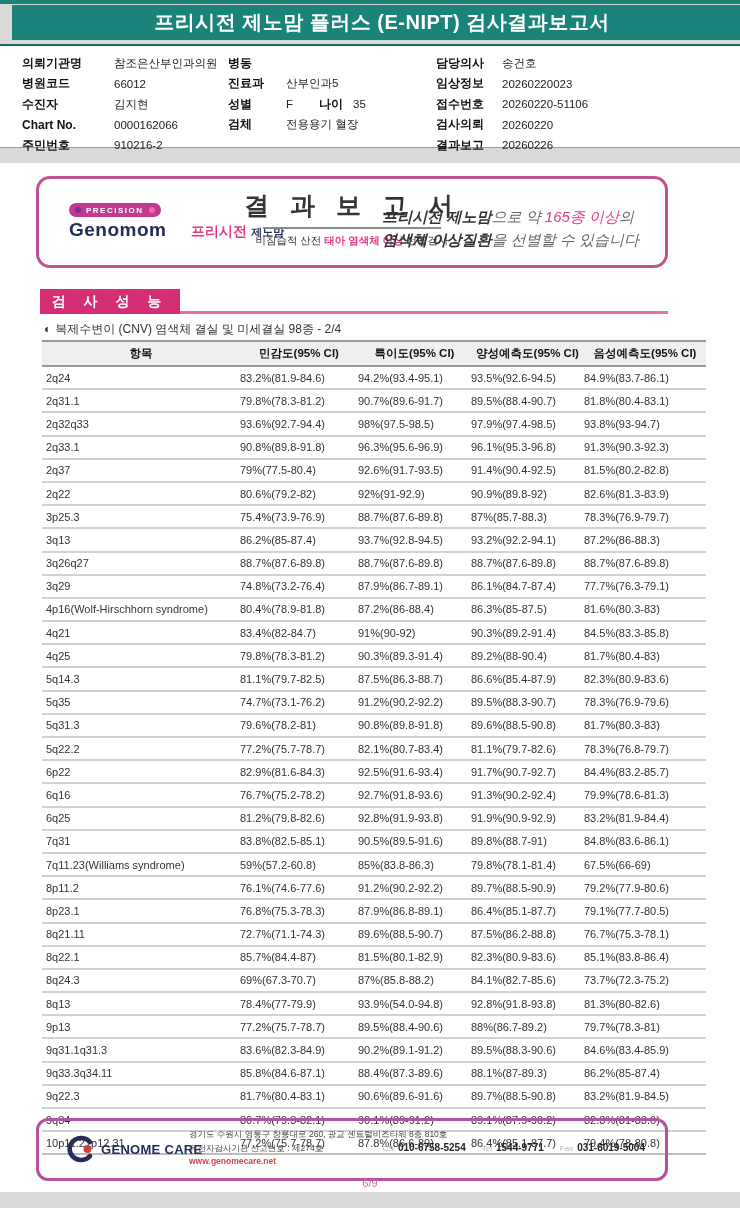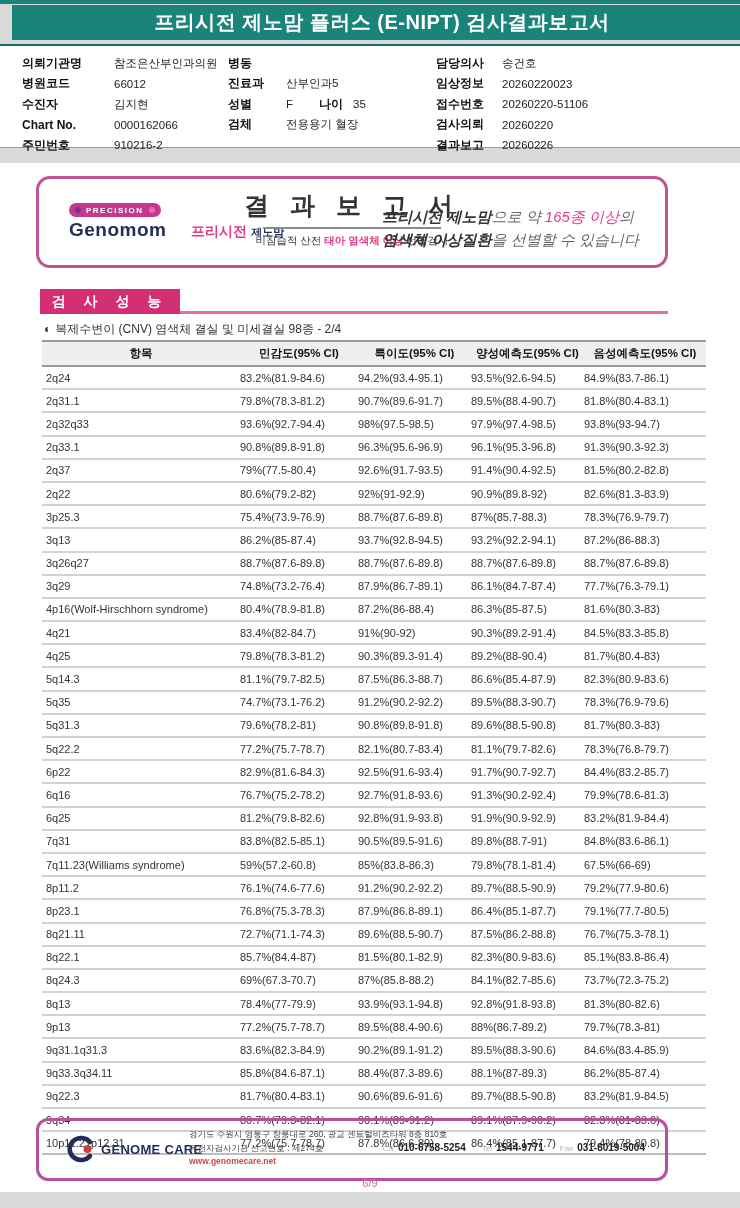--- a/index.html
+++ b/index.html
@@ -418,21 +418,21 @@
         <tr>
           <td>8q24.3</td>
           <td>69%(67.3-70.7)</td>
           <td>87%(85.8-88.2)</td>
           <td>84.1%(82.7-85.6)</td>
           <td>73.7%(72.3-75.2)</td>
         </tr>
         <tr>
           <td>8q13</td>
           <td>78.4%(77-79.9)</td>
-          <td>93.9%(93.1-94.8)</td>
+          <td>93.9%(54.0-94.8)</td>
           <td>92.8%(91.8-93.8)</td>
           <td>81.3%(80-82.6)</td>
         </tr>
         <tr>
           <td>9p13</td>
           <td>77.2%(75.7-78.7)</td>
           <td>89.5%(88.4-90.6)</td>
           <td>88%(86.7-89.2)</td>
           <td>79.7%(78.3-81)</td>
         </tr>

